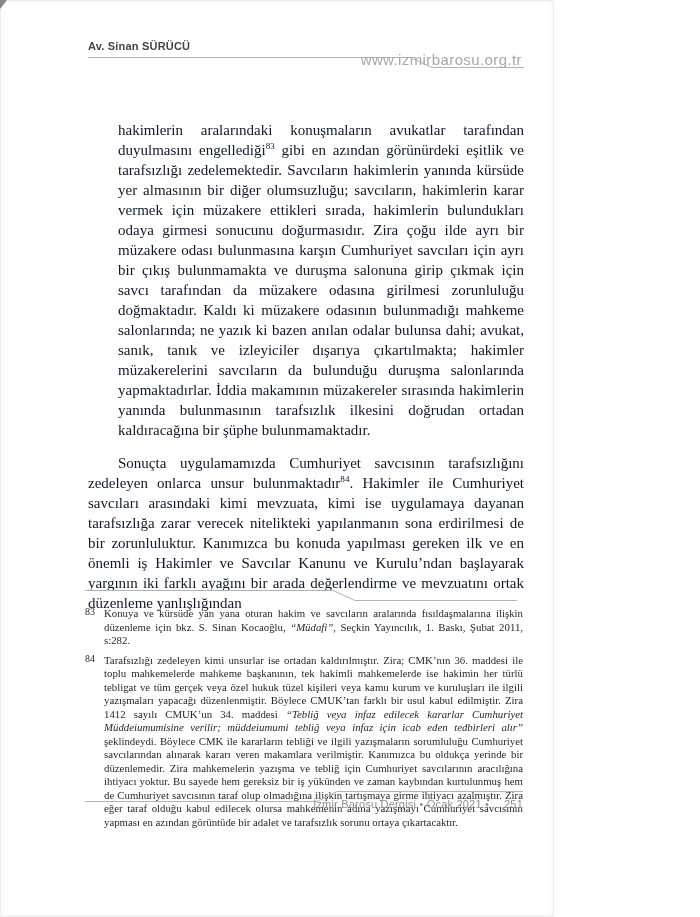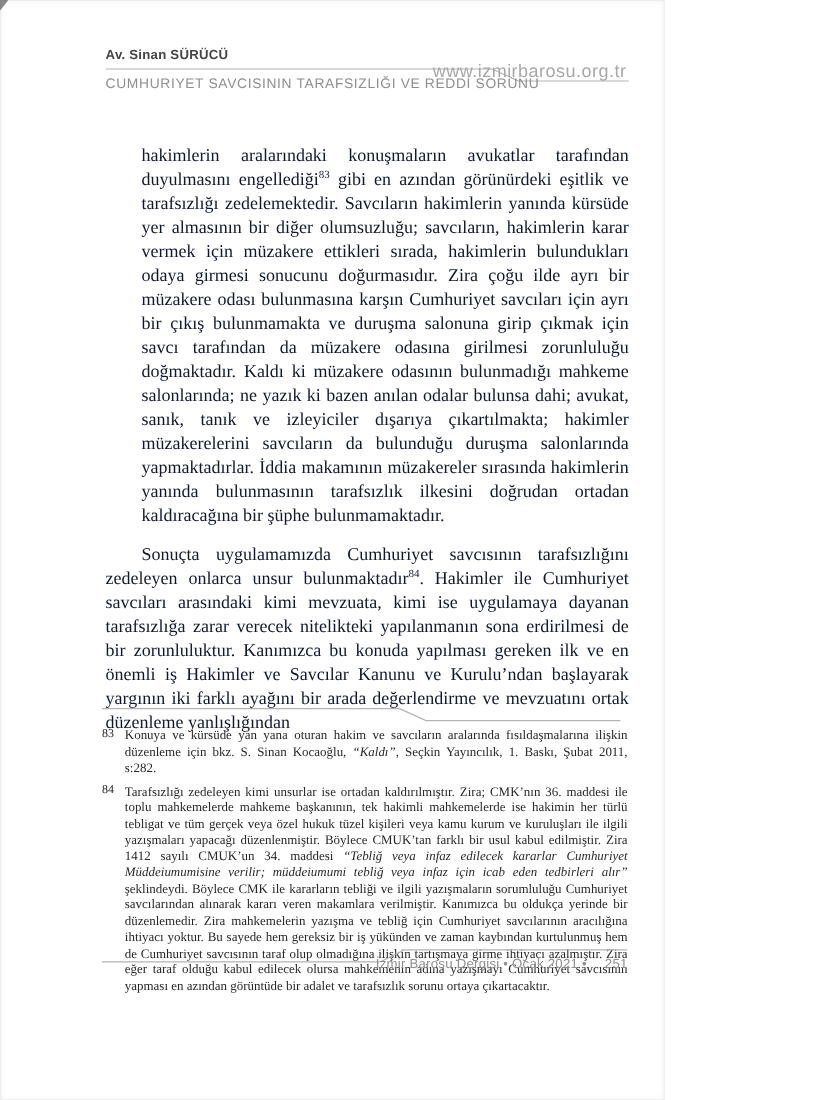--- a/index.html
+++ b/index.html
@@ -52,34 +52,33 @@
 
 <div class="page">
   <div class="corner-artifact"></div>
 
   <header class="header">
     <div class="author">Av. Sinan SÜRÜCÜ</div>
     <svg class="header-rule" viewBox="0 0 436 14" xmlns="http://www.w3.org/2000/svg" preserveAspectRatio="none">
       <polyline class="rule-line" points="0,1.5 322,1.5 344,11.5 436,11.5"></polyline>
     </svg>
     <div class="website">www.izmirbarosu.org.tr</div>
-    <div class="doc-title">CUMHURIYET SAVCISININ TARAFSIZLIĞI VE REDDİ SORUNU</div>
   </header>
 
   <main class="body-text">
     <p class="quote-paragraph"><span>hakimlerin aralarındaki konuşmaların avukatlar tarafından duyulmasını engellediği</span><sup>83</sup><span> gibi en azından görünürdeki eşitlik ve tarafsızlığı zedelemektedir. Savcıların hakimlerin yanında kürsüde yer almasının bir diğer olumsuzluğu; savcıların, hakimlerin karar vermek için müzakere ettikleri sırada, hakimlerin bulundukları odaya girmesi sonucunu doğurmasıdır. Zira çoğu ilde ayrı bir müzakere odası bulunmasına karşın Cumhuriyet savcıları için ayrı bir çıkış bulunmamakta ve duruşma salonuna girip çıkmak için savcı tarafından da müzakere odasına girilmesi zorunluluğu doğmaktadır. Kaldı ki müzakere odasının bulunmadığı mahkeme salonlarında; ne yazık ki bazen anılan odalar bulunsa dahi; avukat, sanık, tanık ve izleyiciler dışarıya çıkartılmakta; hakimler müzakerelerini savcıların da bulunduğu duruşma salonlarında yapmaktadırlar. İddia makamının müzakereler sırasında hakimlerin yanında bulunmasının tarafsızlık ilkesini doğrudan ortadan kaldıracağına bir şüphe bulunmamaktadır.</span></p>
     <p class="main-paragraph"><span>Sonuçta uygulamamızda Cumhuriyet savcısının tarafsızlığını zedeleyen onlarca unsur bulunmaktadır</span><sup>84</sup><span>. Hakimler ile Cumhuriyet savcıları arasındaki kimi mevzuata, kimi ise uygulamaya dayanan tarafsızlığa zarar verecek nitelikteki yapılanmanın sona erdirilmesi de bir zorunluluktur. Kanımızca bu konuda yapılması gereken ilk ve en önemli iş Hakimler ve Savcılar Kanunu ve Kurulu’ndan başlayarak yargının iki farklı ayağını bir arada değerlendirme ve mevzuatını ortak düzenleme yanlışlığından</span></p>
   </main>
 
   <section class="footnotes">
     <svg class="footnote-rule" viewBox="0 0 438 14" xmlns="http://www.w3.org/2000/svg" preserveAspectRatio="none">
       <polyline class="rule-line" points="0,1.5 248,1.5 270,11.5 432,11.5"></polyline>
     </svg>
     <div class="footnote">
-      <sup class="fn-num">83</sup><span>Konuya ve kürsüde yan yana oturan hakim ve savcıların aralarında fısıldaşmalarına ilişkin düzenleme için bkz. S. Sinan Kocaoğlu, </span><i>“Kaldı”</i><span>, Seçkin Yayıncılık, 1. Baskı, Şubat 2011, s:282.</span>
+      <sup class="fn-num">83</sup><span>Konuya ve kürsüde yan yana oturan hakim ve savcıların aralarında fısıldaşmalarına ilişkin düzenleme için bkz. S. Sinan Kocaoğlu, </span><i>“Müdafi”</i><span>, Seçkin Yayıncılık, 1. Baskı, Şubat 2011, s:282.</span>
     </div>
     <div class="footnote">
       <sup class="fn-num">84</sup><span>Tarafsızlığı zedeleyen kimi unsurlar ise ortadan kaldırılmıştır. Zira; CMK’nın 36. maddesi ile toplu mahkemelerde mahkeme başkanının, tek hakimli mahkemelerde ise hakimin her türlü tebligat ve tüm gerçek veya özel hukuk tüzel kişileri veya kamu kurum ve kuruluşları ile ilgili yazışmaları yapacağı düzenlenmiştir. Böylece CMUK’tan farklı bir usul kabul edilmiştir. Zira 1412 sayılı CMUK’un 34. maddesi </span><i>“Tebliğ veya infaz edilecek kararlar Cumhuriyet Müddeiumumisine verilir; müddeiumumi tebliğ veya infaz için icab eden tedbirleri alır”</i><span> şeklindeydi. Böylece CMK ile kararların tebliği ve ilgili yazışmaların sorumluluğu Cumhuriyet savcılarından alınarak kararı veren makamlara verilmiştir. Kanımızca bu oldukça yerinde bir düzenlemedir. Zira mahkemelerin yazışma ve tebliğ için Cumhuriyet savcılarının aracılığına ihtiyacı yoktur. Bu sayede hem gereksiz bir iş yükünden ve zaman kaybından kurtulunmuş hem de Cumhuriyet savcısının taraf olup olmadığına ilişkin tartışmaya girme ihtiyacı azalmıştır. Zira eğer taraf olduğu kabul edilecek olursa mahkemenin adına yazışmayı Cumhuriyet savcısının yapması en azından görüntüde bir adalet ve tarafsızlık sorunu ortaya çıkartacaktır.</span>
     </div>
   </section>
 
   <footer class="footer">
     <svg class="footer-rule" viewBox="0 0 438 14" xmlns="http://www.w3.org/2000/svg" preserveAspectRatio="none">
       <polyline class="rule-line" points="0,12.5 232,12.5 252,2.5 438,2.5"></polyline>
     </svg>

